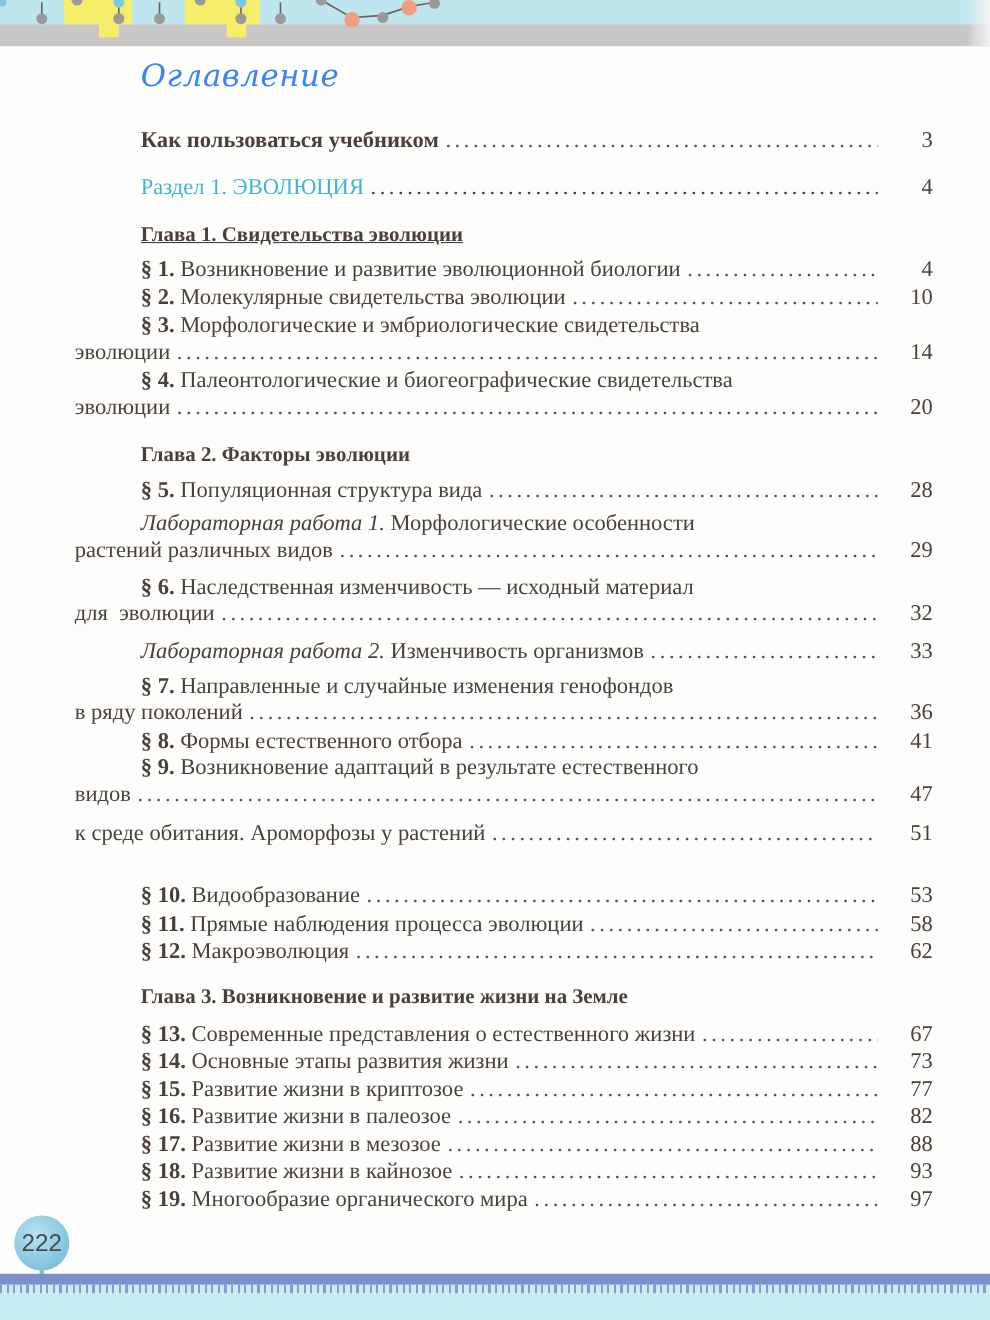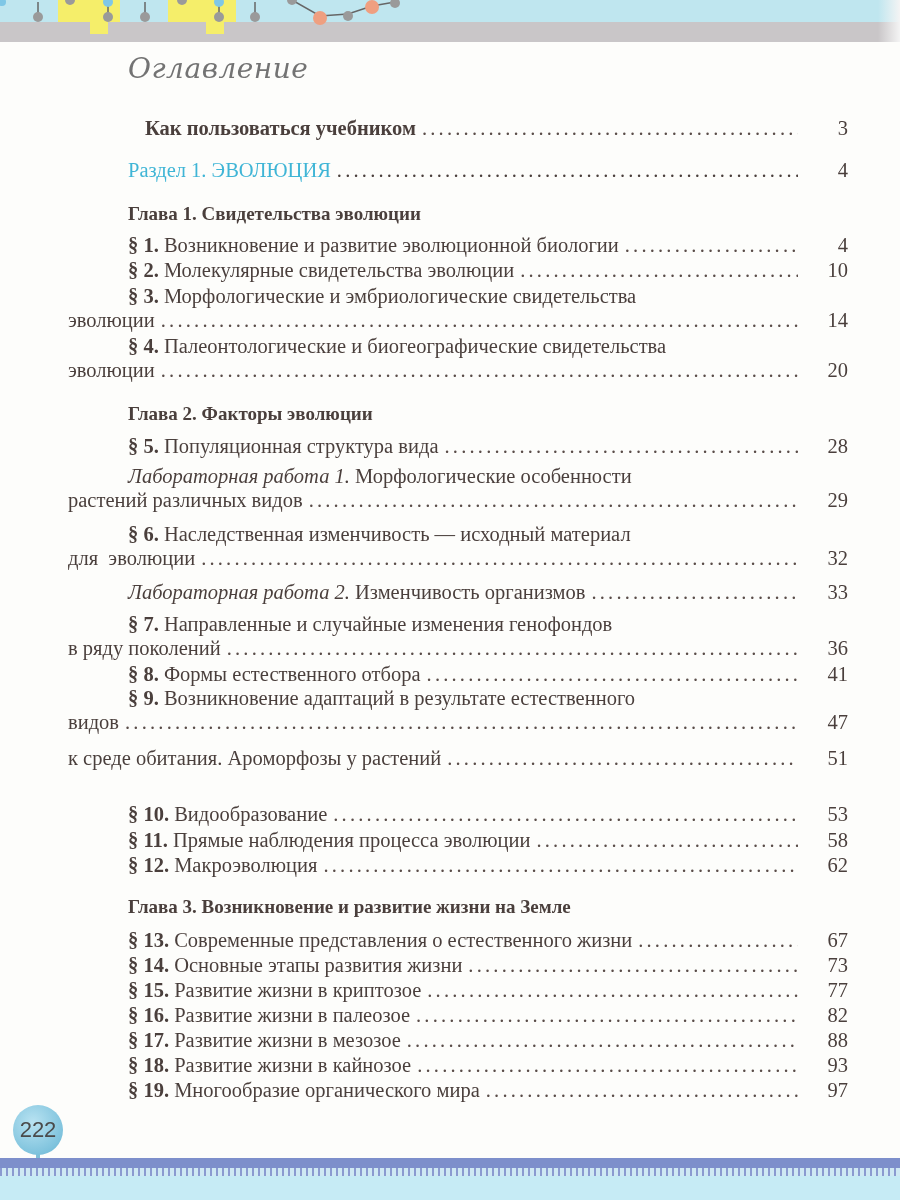--- a/index.html
+++ b/index.html
@@ -11,31 +11,31 @@
   }
   
   .hdr-blue { position:absolute; left:0; top:0; width:900px; height:22px; background:#bfe6ef; }
   .hdr-grey { position:absolute; left:0; top:22px; width:900px; height:20px; background:#c9c6c8; }
   .hdr-fade { position:absolute; right:0; top:0; width:22px; height:42px; background:linear-gradient(90deg, rgba(255,255,255,0), #f4f4f4); }
   .mol { position:absolute; left:0; top:0; }
   
   .title {
     position:absolute; left:128px; top:52px;
     font-family:"DejaVu Serif","Liberation Serif",serif;
-    font-style:italic; font-size:28px; color:#737373; letter-spacing:0.5px;
+    font-style:italic; font-size:28px; color:#3b82f6; letter-spacing:0.5px;
   }
   
   .toc { position:absolute; left:68px; top:0; width:780px; }
   .row { position:absolute; left:0; width:780px; font-size:20.5px; line-height:24px; white-space:nowrap; }
   .line { display:flex; align-items:baseline; }
   .line .txt { white-space:nowrap; }
   .line .dots { flex:1; overflow:hidden; white-space:nowrap; margin:0 6px; letter-spacing:3.2px; color:#5a4d49; }
   .line .dots::after { content:"................................................................................................................................................"; }
   .line .pg { width:36px; text-align:right; flex:none; margin-left:8px; }
-  .bold { font-weight:bold;margin-left:17px; }
+  .bold { font-weight:bold; }
   .section { color:#3fb5d6; }
   .chapter { font-weight:bold; font-size:19px; }
   .ind { padding-left:60px; }
   
   .badge {
     position:absolute; left:13px; top:1105px; width:50px; height:50px; border-radius:50%;
     background:radial-gradient(circle at 40% 35%, #b9e3f2, #7fc3dd 70%, #64b0cf);
     text-align:center; line-height:50px; font-family:"Liberation Sans","DejaVu Sans",sans-serif;
     font-size:22px; color:#4a4a4a;
   }
@@ -100,21 +100,21 @@
   </div>
 
   <div class="row section" style="top:158px;">
     <div class="line ind">
         <span class="txt">Раздел 1. ЭВОЛЮЦИЯ</span>
         <span class="dots" style="color:#4a3f3c"></span>
         <span class="pg" style="color:#4a3f3c">4</span>
       </div>
   </div>
 
-  <div class="row chapter" style="top:202px;">
+  <div class="row chapter" style="top:202px;text-decoration:underline;">
     <div class="ind">Глава 1. Свидетельства эволюции</div>
   </div>
 
   <div class="row" style="top:233px;font-family:Liberation Serif, serif;">
     <div class="line ind">
         <span class="txt"><b>§ 1.</b> <span>Возникновение и развитие эволюционной биологии</span></span>
         <span class="dots"></span>
         <span class="pg">4</span>
       </div>
   </div>

